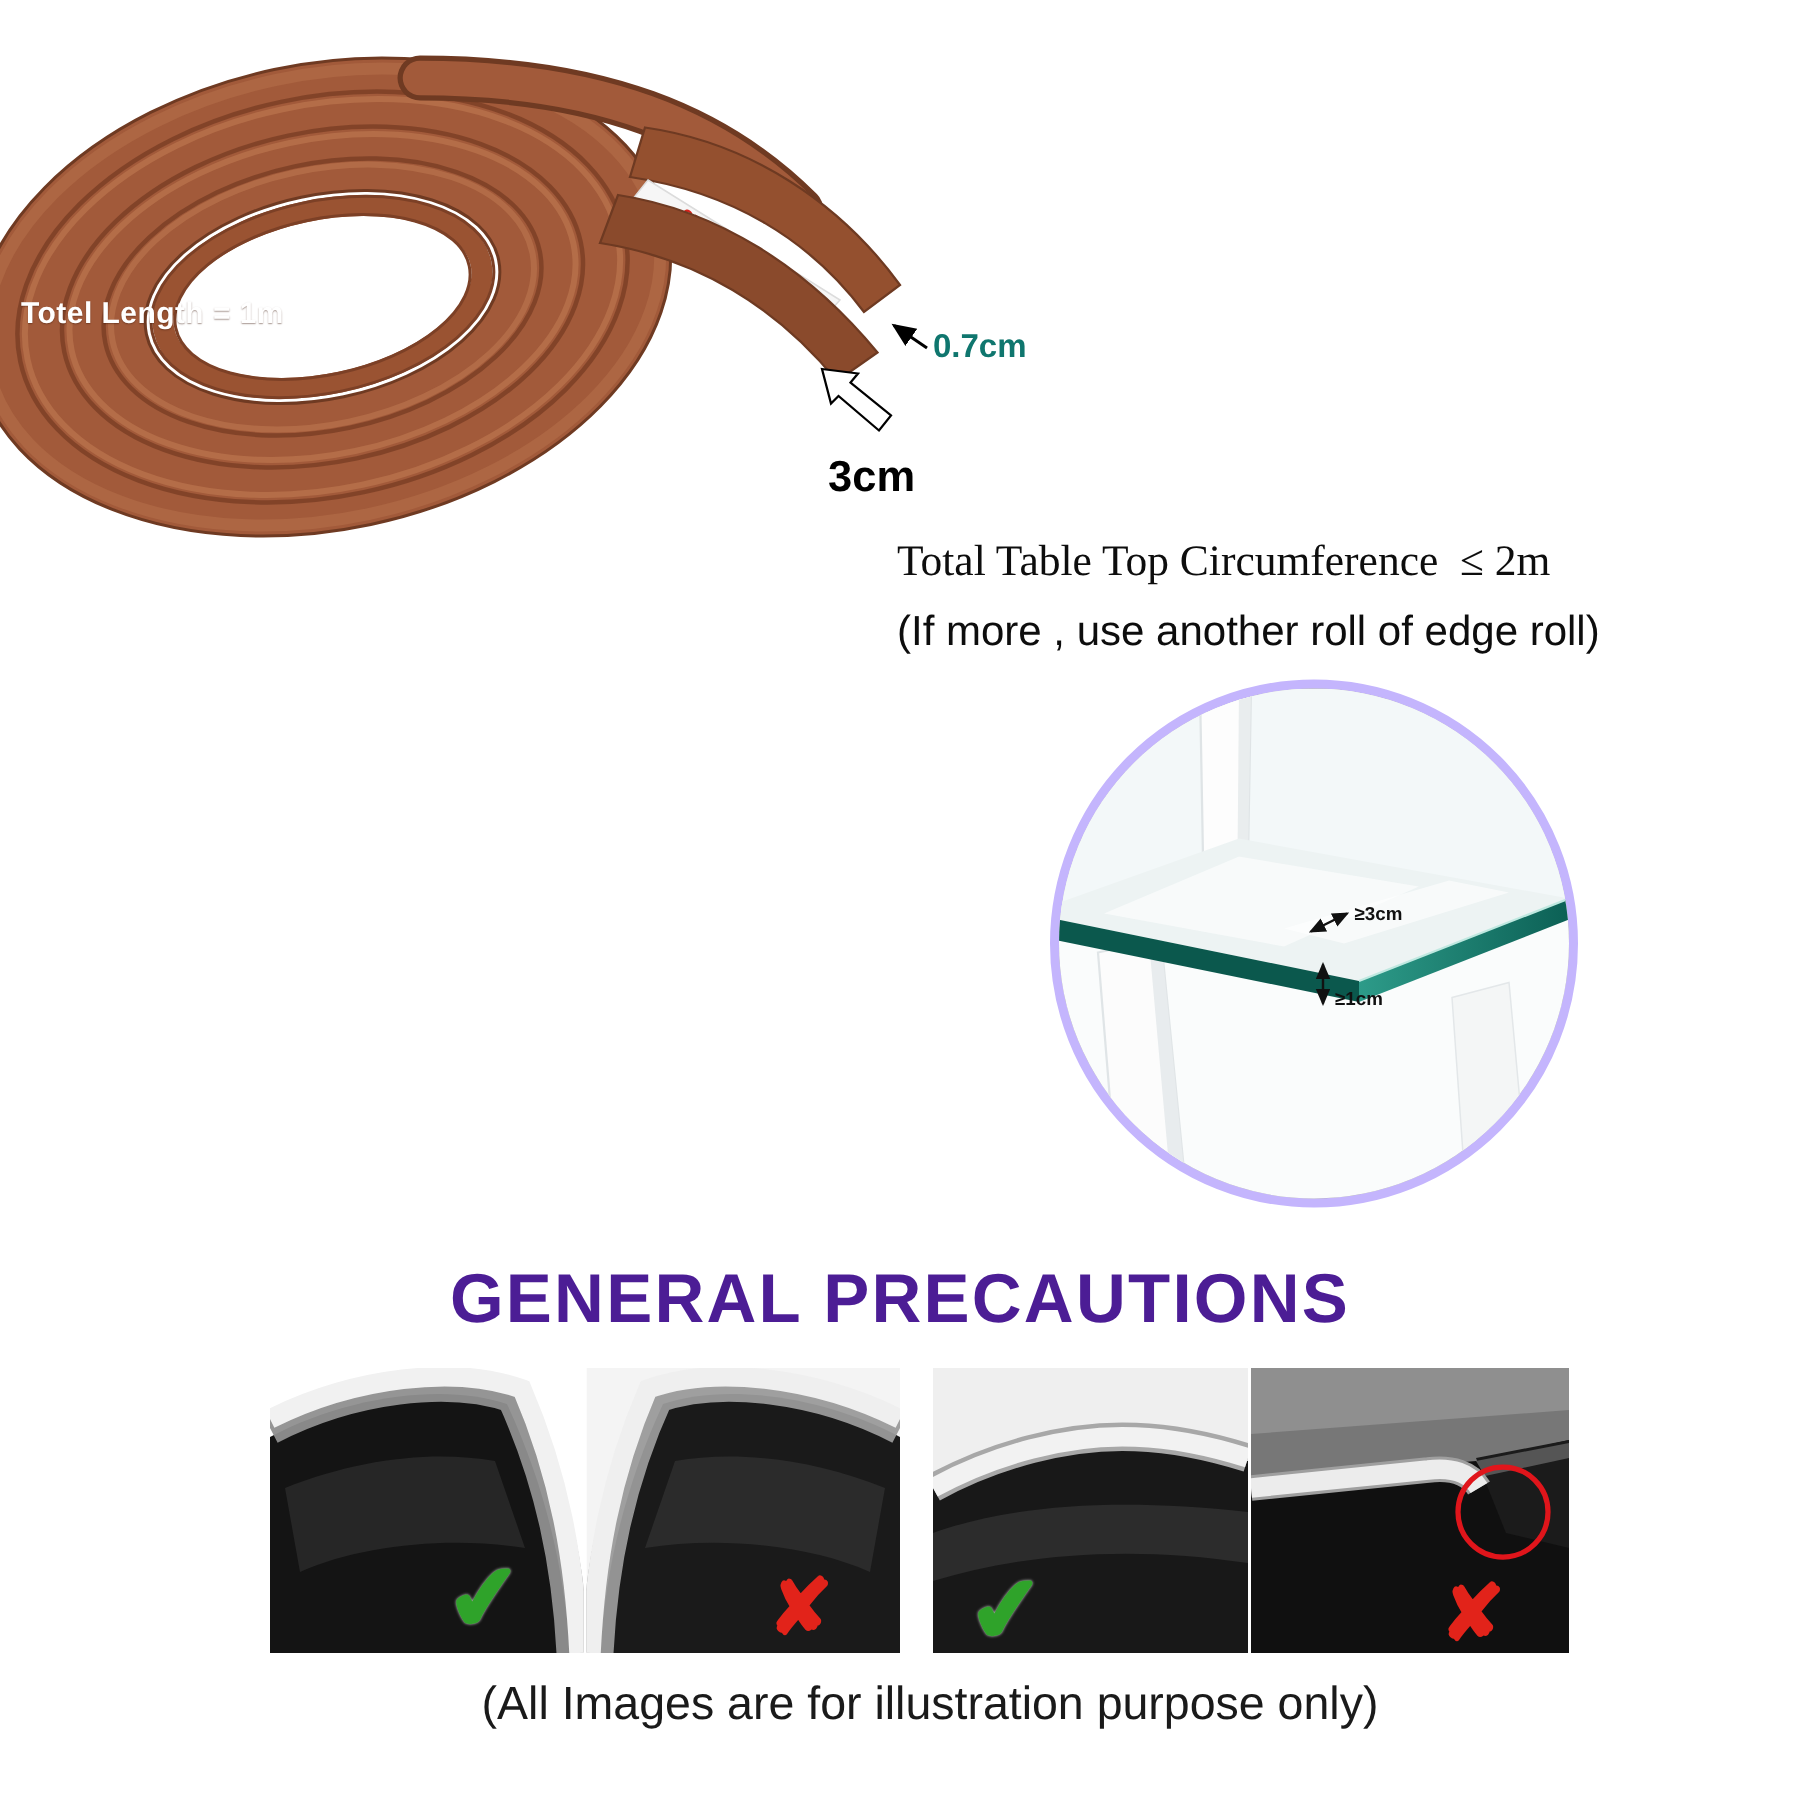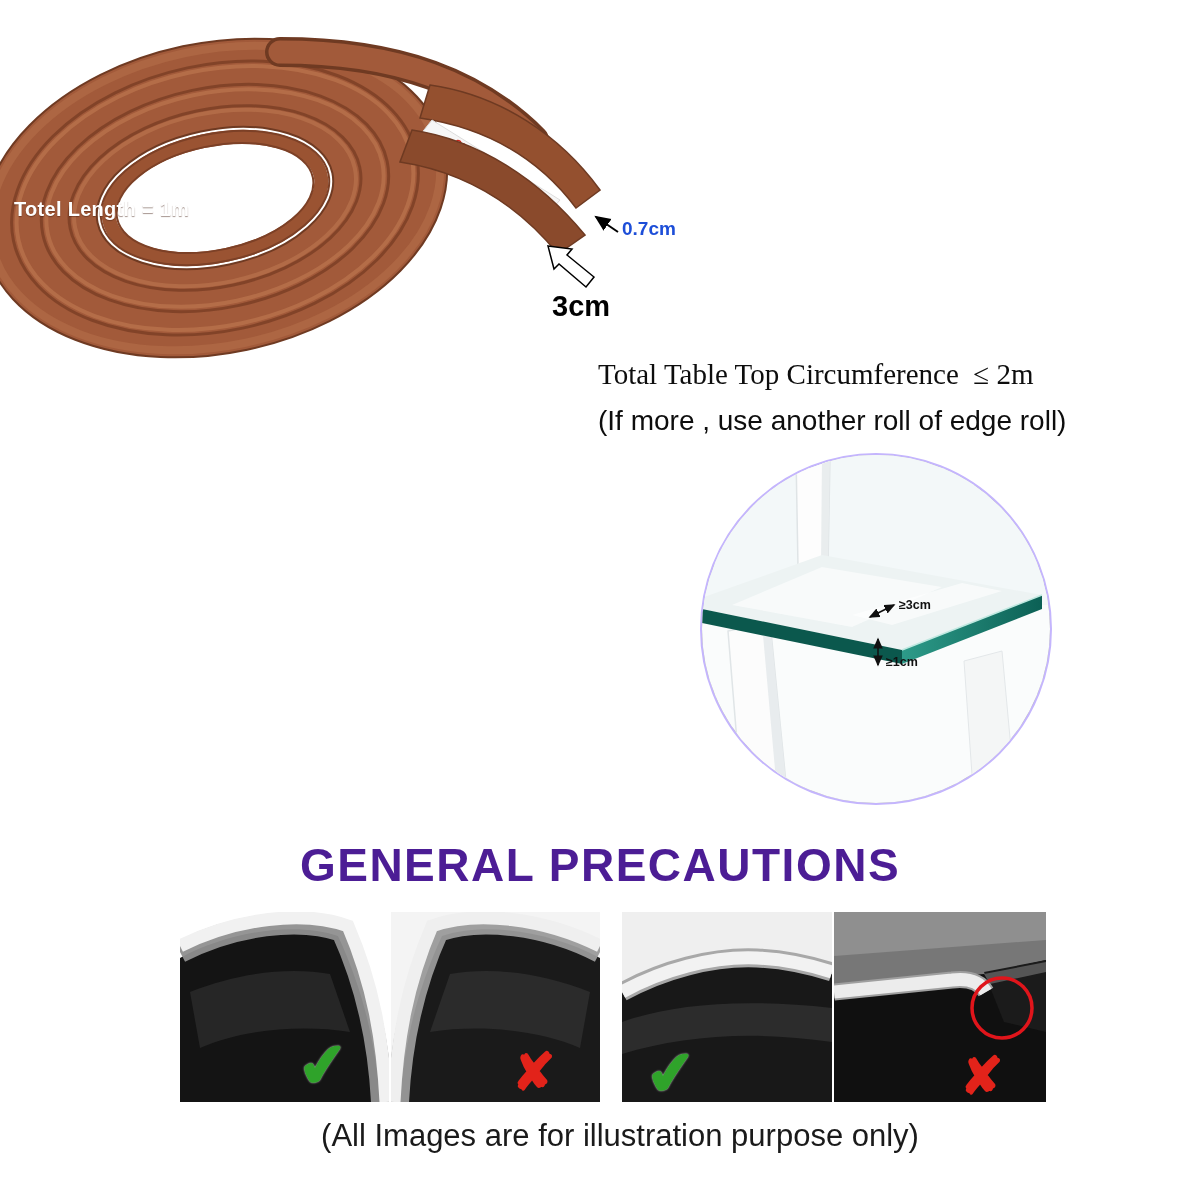--- a/index.html
+++ b/index.html
@@ -7,30 +7,30 @@
     position:relative; width:1200px; height:1200px; background:#ffffff;
     overflow:hidden; font-family:"Liberation Sans", sans-serif; color:#111;
   }
   .abs { position:absolute; }
   svg { display:block; }
 
   .length-label {
     left:14px; top:198px; color:#ffffff; font-weight:bold; font-size:20px;
     letter-spacing:0.3px; text-shadow:0 1px 1px rgba(60,25,10,.45);
   }
-  .dim-opening { left:622px; top:218px; font-size:19px; font-weight:bold; color:#1d4ed8; }
-  .dim-width   { left:552px; top:290px; font-size:29px; font-weight:bold; color:#000; }
+  .dim-opening { left:622px; top:218px; font-size:22px; font-weight:bold; color:#0f766e; }
+  .dim-width   { left:552px; top:302px; font-size:29px; font-weight:bold; color:#000; }
 
   .note { left:598px; top:358px; width:580px; color:#0d0d0d; }
   .note .line1 { font-size:29px; white-space:pre-wrap; margin:0 0 14px 0;font-family:Liberation Serif, serif; }
   .note .line2 { font-size:28px; white-space:pre-wrap; }
 
   .inset {
     left:700px; top:453px; width:352px; height:352px; box-sizing:border-box;
-    border:2px solid #c4b5fd; border-radius:50%; overflow:hidden; background:#a3a3a3;
+    border:6px solid #c4b5fd; border-radius:50%; overflow:hidden; background:#a3a3a3;
   }
 
   .title {
     left:0; top:838px; width:1200px; text-align:center;
     font-size:46px; font-weight:700; letter-spacing:1.5px; color:#4c1d95;
   }
   .footnote {
     left:0; top:1118px; width:1200px; text-align:center;
     font-size:31px; color:#1a1a1a;padding-left:20px;
   }

